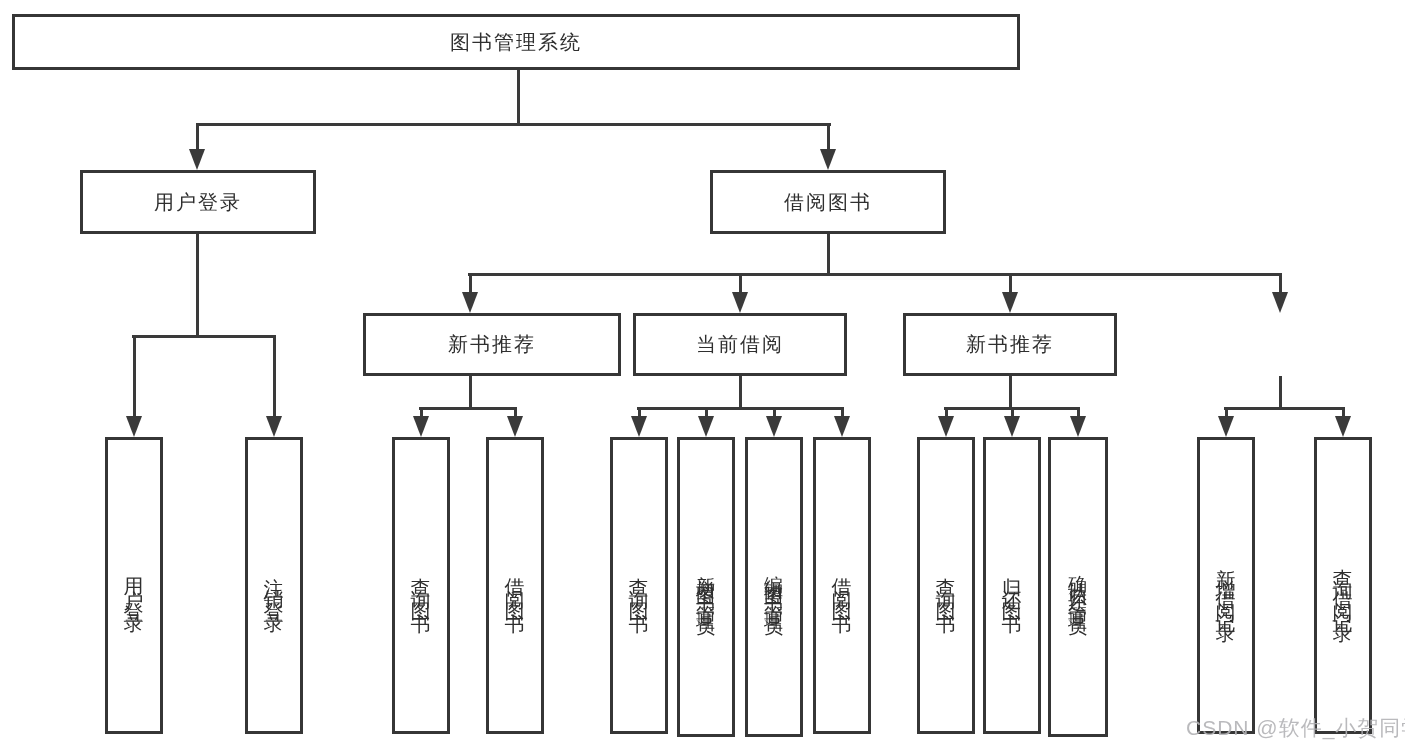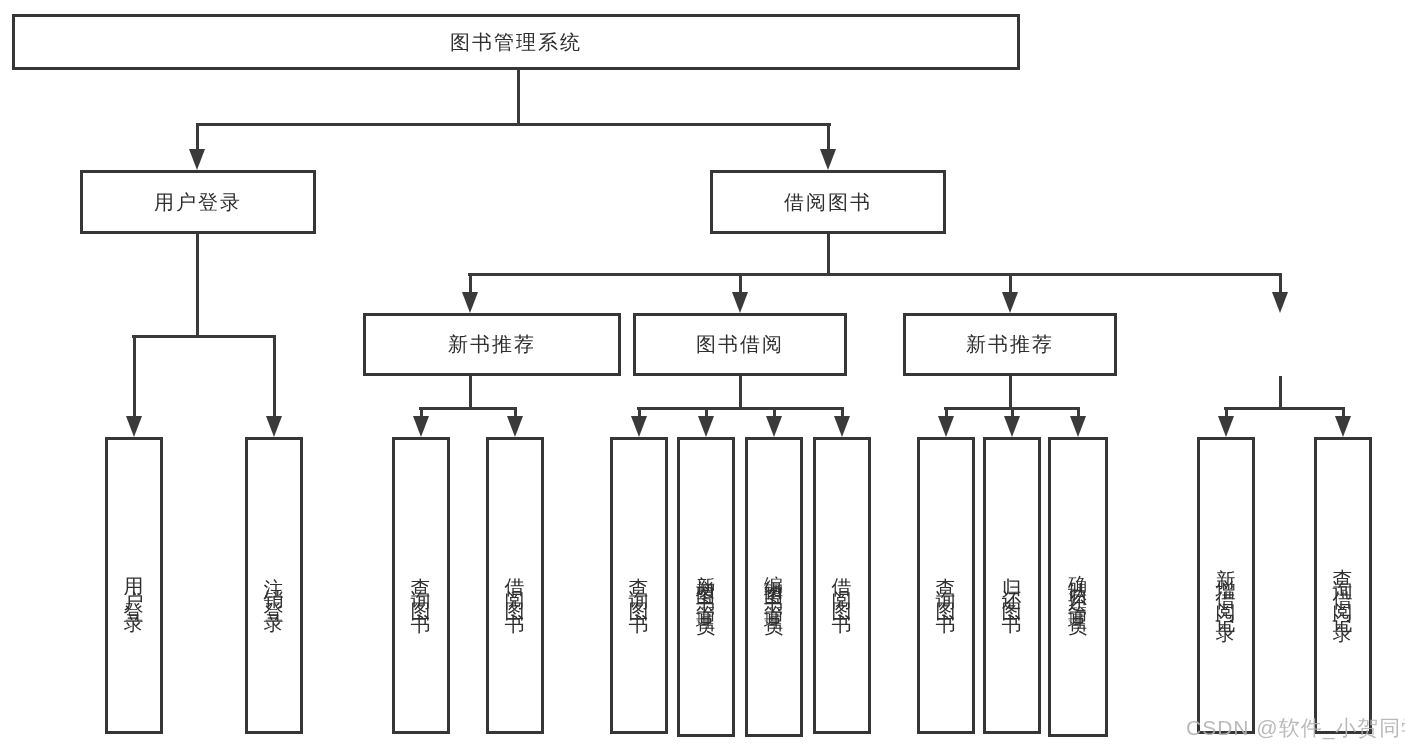--- a/index.html
+++ b/index.html
@@ -46,21 +46,21 @@
 <body>
 
 <div class="canvas">
 
   <div class="node" style="left:12px;top:14px;width:1008px;height:56px;">图书管理系统</div>
 
   <div class="node" style="left:80px;top:170px;width:236px;height:64px;">用户登录</div>
   <div class="node" style="left:710px;top:170px;width:236px;height:64px;">借阅图书</div>
 
   <div class="node" style="left:363px;top:313px;width:258px;height:63px;">新书推荐</div>
-  <div class="node" style="left:633px;top:313px;width:214px;height:63px;">图书借阅</div>
+  <div class="node" style="left:633px;top:313px;width:214px;height:63px;">当前借阅</div>
   <div class="node" style="left:903px;top:313px;width:214px;height:63px;">新书推荐</div>
 
   <div class="vnode ls-wide" style="left:105px;top:437px;width:58px;height:297px;">
     <span>用户登录</span>
     </div>
   <div class="vnode ls-wide" style="left:245px;top:437px;width:58px;height:297px;">
     <span>注销登录</span>
     </div>
 
   <div class="vnode ls-wide" style="left:392px;top:437px;width:58px;height:297px;">

